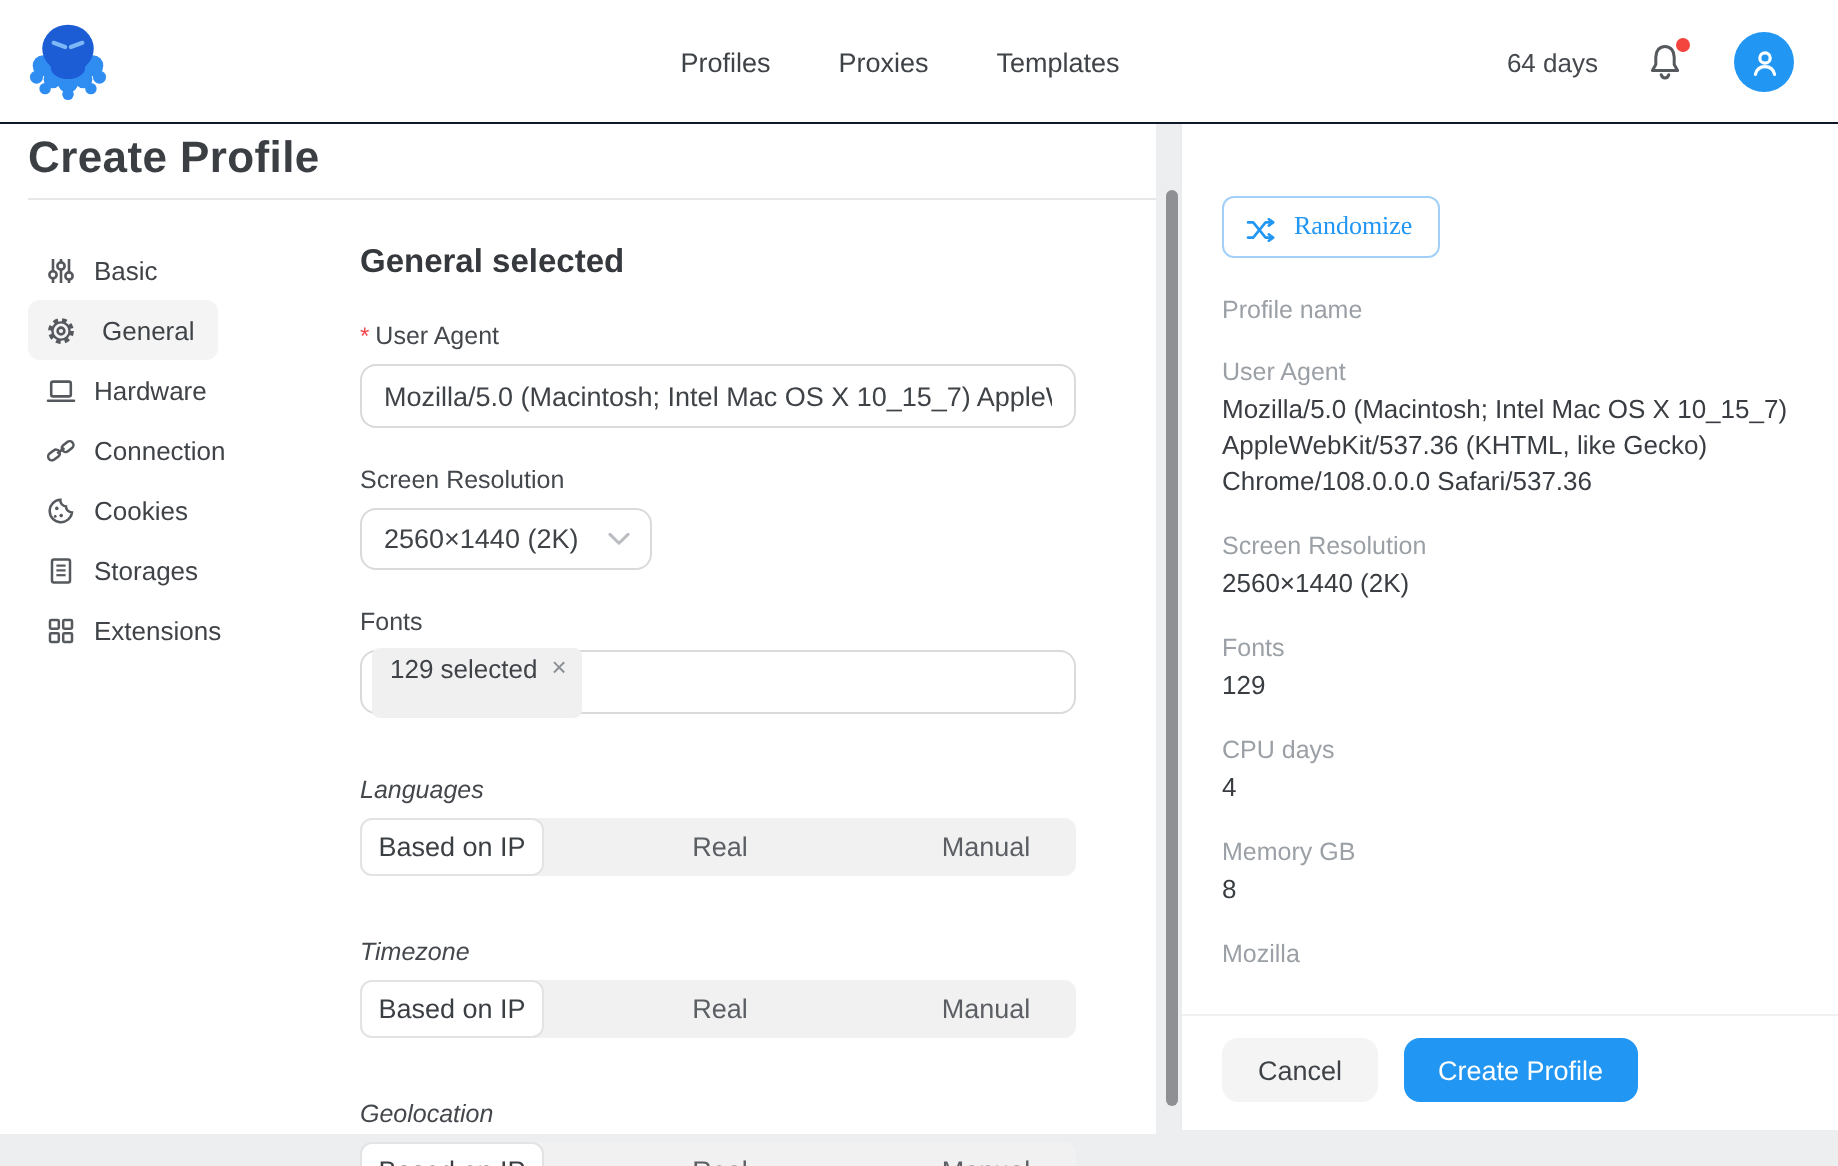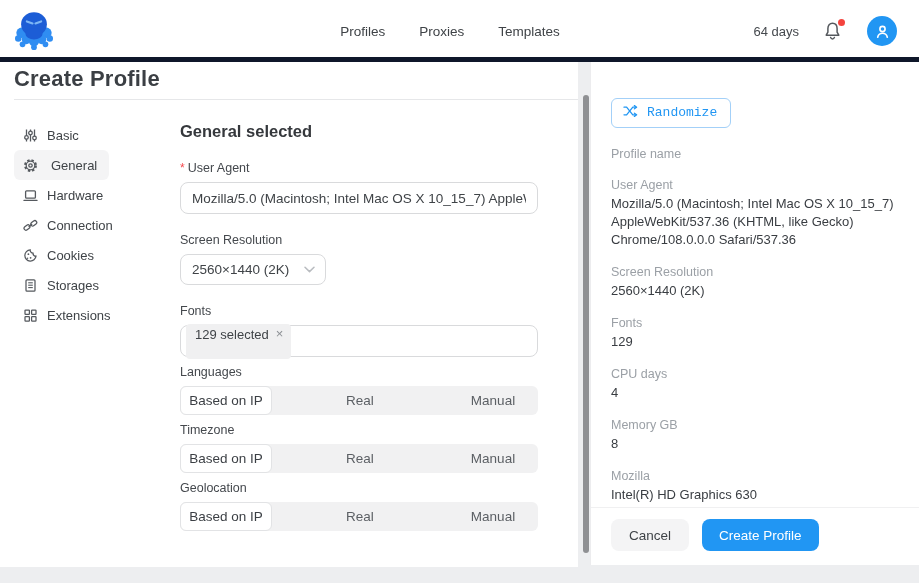--- a/index.html
+++ b/index.html
@@ -1,21 +1,21 @@
 <!DOCTYPE html>
 <html><head>
 <meta charset="utf-8">
 <style>
   * { margin:0; padding:0; box-sizing:border-box; }
   html,body { width:919px; height:583px; overflow:hidden; }
   body { font-family:"Liberation Sans","DejaVu Sans",sans-serif; background:#edeef0; color:#3c4043; }
   .page { position:relative; width:919px; height:583px; }
 
   
-  .header { position:absolute; left:0; top:0; width:919px; height:62px; background:#fff; border-bottom:5px solid #0f172a; z-index:5; }
+  .header { position:absolute; left:0; top:0; width:919px; height:62px; background:#fff; border-bottom:1px solid #0f172a; z-index:5; }
   .logo { position:absolute; left:13px; top:7px; width:42px; height:46px; }
   .nav { position:absolute; left:450px; top:0; height:62px; transform:translateX(-50%); display:flex; align-items:center; gap:34px; }
   .nav-item { font-size:13.5px; color:#3f4347; cursor:pointer; white-space:nowrap; }
   .header-right { position:absolute; right:22px; top:0; height:62px; display:flex; align-items:center; gap:24px; }
   .subscription { font-size:13px; color:#45494e; }
   .bell-wrap { position:relative; width:20px; height:22px; cursor:pointer; }
   .bell-dot { position:absolute; top:-1px; right:-2px; width:7px; height:7px; border-radius:50%; background:#f4443e; }
   .avatar { width:30px; height:30px; border-radius:50%; background:#2196f3; display:flex; align-items:center; justify-content:center; cursor:pointer; }
 
   
@@ -26,38 +26,38 @@
 
   .sidebar { width:166px; flex:none; }
   .side-item { display:flex; align-items:center; gap:9px; height:30px; padding:0 12px 0 9px; width:fit-content; border-radius:6px; font-size:13px; color:#3f4347; cursor:pointer; white-space:nowrap; }
   .side-item.active { background:#f4f4f5;gap:13px; }
   .side-item svg { flex:none; }
 
   .form-col { width:358px; flex:none; }
   .form-heading { font-size:16.5px; font-weight:700; color:#35383c; line-height:22px; }
   .f-label { margin-top:19px; font-size:12.5px; color:#44484d; line-height:15px; }
   .f-label .req { color:#f5484d; margin-right:3px; font-size:12px; }
-  .seg-label { margin-top:8px; }
+  .seg-label { margin-top:31px;font-style:italic; }
   .text-input { margin-top:6px; width:358px; height:32px; border:1px solid #d9dadc; border-radius:8px; background:#fff; padding:0 11px; font-size:13.5px; color:#3f4347; font-family:inherit; outline:none; white-space:nowrap; overflow:hidden; text-overflow:clip; line-height:30px; }
   .select-box { margin-top:6px; width:146px; height:31px; border:1px solid #d9dadc; border-radius:8px; background:#fff; padding:0 10px 0 11px; display:flex; align-items:center; justify-content:space-between; font-size:13.5px; color:#3f4347; cursor:pointer; }
   .tags-input { margin-top:6px; width:358px; height:32px; border:1px solid #d9dadc; border-radius:8px; background:#fff; padding:0 5px; display:flex; align-items:center; cursor:text; }
   .chip { display:flex; align-items:center; gap:7px; background:#f0f0f1; border-radius:4px; padding:3px 8px 17px 9px; font-size:13px; color:#3f4347; }
   .chip-x { color:#8b8f94; font-size:13px; line-height:10px; cursor:pointer; }
 
   .segmented { margin-top:6px; width:358px; height:29px; background:#f1f1f2; border-radius:6px; display:flex;gap:43px; }
   .seg-opt { flex:1; display:flex; align-items:center; justify-content:center; font-size:13.5px; color:#5b5f64; cursor:pointer; border-radius:6px; }
   .seg-opt.selected { background:#fff; border:1px solid #e2e3e5; color:#3b3f44; }
 
   
   .scroll-thumb { position:absolute; left:583px; top:95px; width:6px; height:458px; background:#8f9093; border-radius:3px; cursor:grab; z-index:6; }
 
   
   .panel { position:absolute; left:590px; top:62px; width:329px; height:503px; background:#fff; border-left:1px solid #ececee; }
   .panel-body { padding:36px 20px 0 20px; height:447px; overflow:hidden; }
-  .randomize-btn { display:inline-flex; align-items:flex-start; gap:9px; border:1px solid #a3d0f8; border-radius:6px; background:#fff; color:#2196f3; font-size:13px; padding:6px 13px 7px 11px; cursor:pointer; font-family:Liberation Mono, monospace; }
+  .randomize-btn { display:inline-flex; align-items:flex-end; gap:9px; border:1px solid #a3d0f8; border-radius:6px; background:#fff; color:#2196f3; font-size:13px; padding:6px 13px 7px 11px; cursor:pointer; font-family:Liberation Serif, serif; }
   .sum-field { margin-top:16px; }
   .sum-field:first-of-type { margin-top:19px; }
   .sum-label { font-size:12.5px; color:#9ba0a6; line-height:15px; }
   .sum-value { margin-top:2px; font-size:13px; color:#393d42; line-height:18px; }
   .sum-value:empty { display:none; }
   .panel-footer { position:absolute; left:0; bottom:0; width:100%; background:#fff; border-top:1px solid #f0f0f1; padding:11px 20px 14px 20px; display:flex; gap:13px; }
   .btn { border:none; border-radius:8px; font-size:13.5px; font-family:inherit; height:32px; cursor:pointer; }
   .btn-cancel { background:#f4f4f5; color:#3f4347; padding:0 18px; }
   .btn-primary { background:#2196f3; color:#fff; padding:0 17px; }
 </style>
@@ -269,21 +269,20 @@
       <div class="sum-field">
         <div class="sum-label">CPU days</div>
         <div class="sum-value">4</div>
       </div>
       <div class="sum-field">
         <div class="sum-label">Memory GB</div>
         <div class="sum-value">8</div>
       </div>
       <div class="sum-field">
         <div class="sum-label">Mozilla</div>
-        <div class="sum-value">Intel(R) HD Graphics 630</div>
       </div>
       
     </div>
 
     <div class="panel-footer">
       <button class="btn btn-cancel">Cancel</button>
       <button class="btn btn-primary">Create Profile</button>
     </div>
   </div>
 

